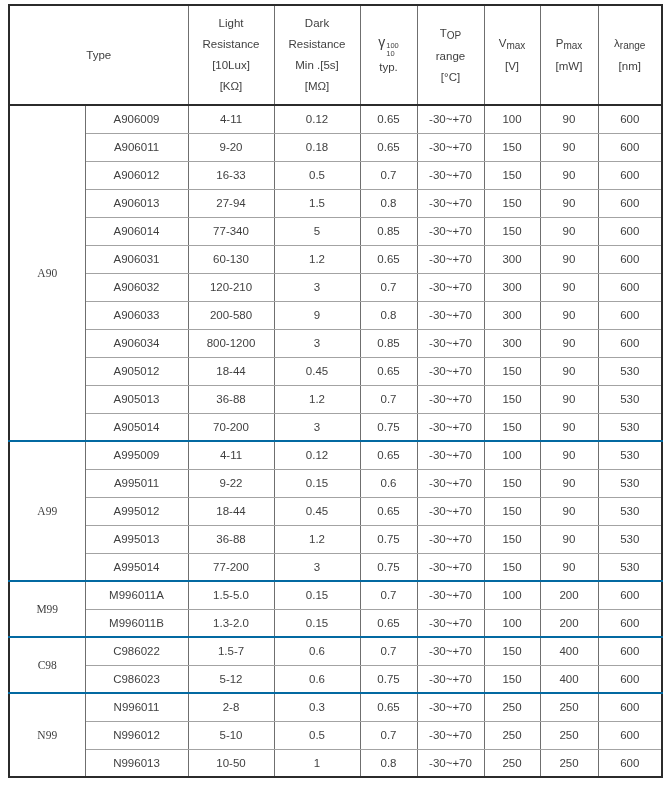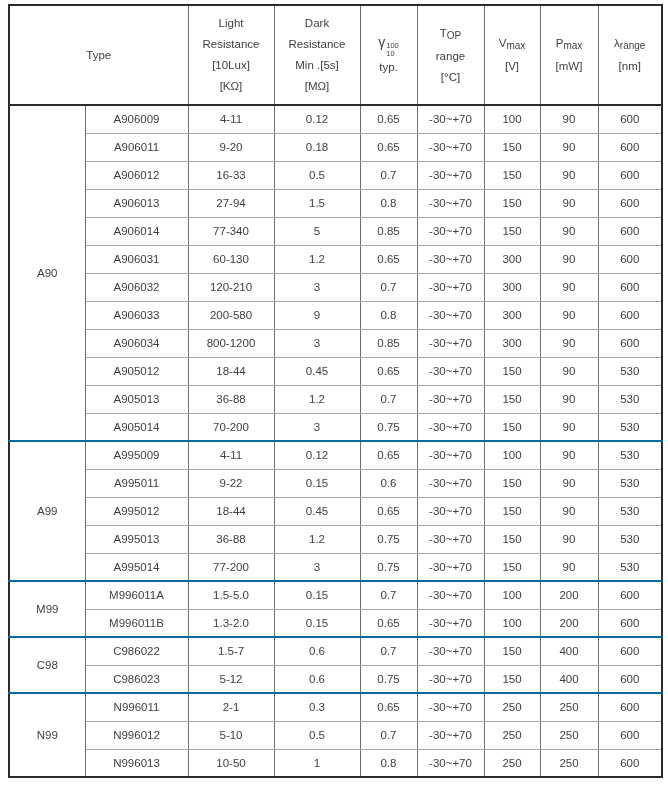--- a/index.html
+++ b/index.html
@@ -31,21 +31,21 @@
     vertical-align: middle;
     padding: 0;
     font-weight: normal;
     overflow: hidden;
     white-space: nowrap;
   }
   table.spec thead tr { height: 100px; }
   table.spec thead th { border-bottom: 2px solid #2b2b2b; }
   table.spec tbody tr { height: 28px; }
   tr.group-start td { border-top: 2px solid #0369a1; }
-  td.group-cell { border-right: 1px solid #6f6f6f; }
+  td.group-cell { border-right: 1px solid #6f6f6f; font-family: Liberation Serif, serif; }
   .hline { line-height: 21px; }
   sub.sm {
     font-size: 10px;
     vertical-align: -2px;
     letter-spacing: 0;
   }
   
   .gamma-sym { font-size: 14px; }
   .stack {
     display: inline-flex;
@@ -326,21 +326,21 @@
         <td>0.6</td>
         <td>0.75</td>
         <td>-30~+70</td>
         <td>150</td>
         <td>400</td>
         <td>600</td>
       </tr>
       <tr class="group-start">
         <td rowspan="3" class="group-cell">N99</td>
         <td>N996011</td>
-        <td>2-1</td>
+        <td>2-8</td>
         <td>0.3</td>
         <td>0.65</td>
         <td>-30~+70</td>
         <td>250</td>
         <td>250</td>
         <td>600</td>
       </tr>
       <tr>
         <td>N996012</td>
         <td>5-10</td>

